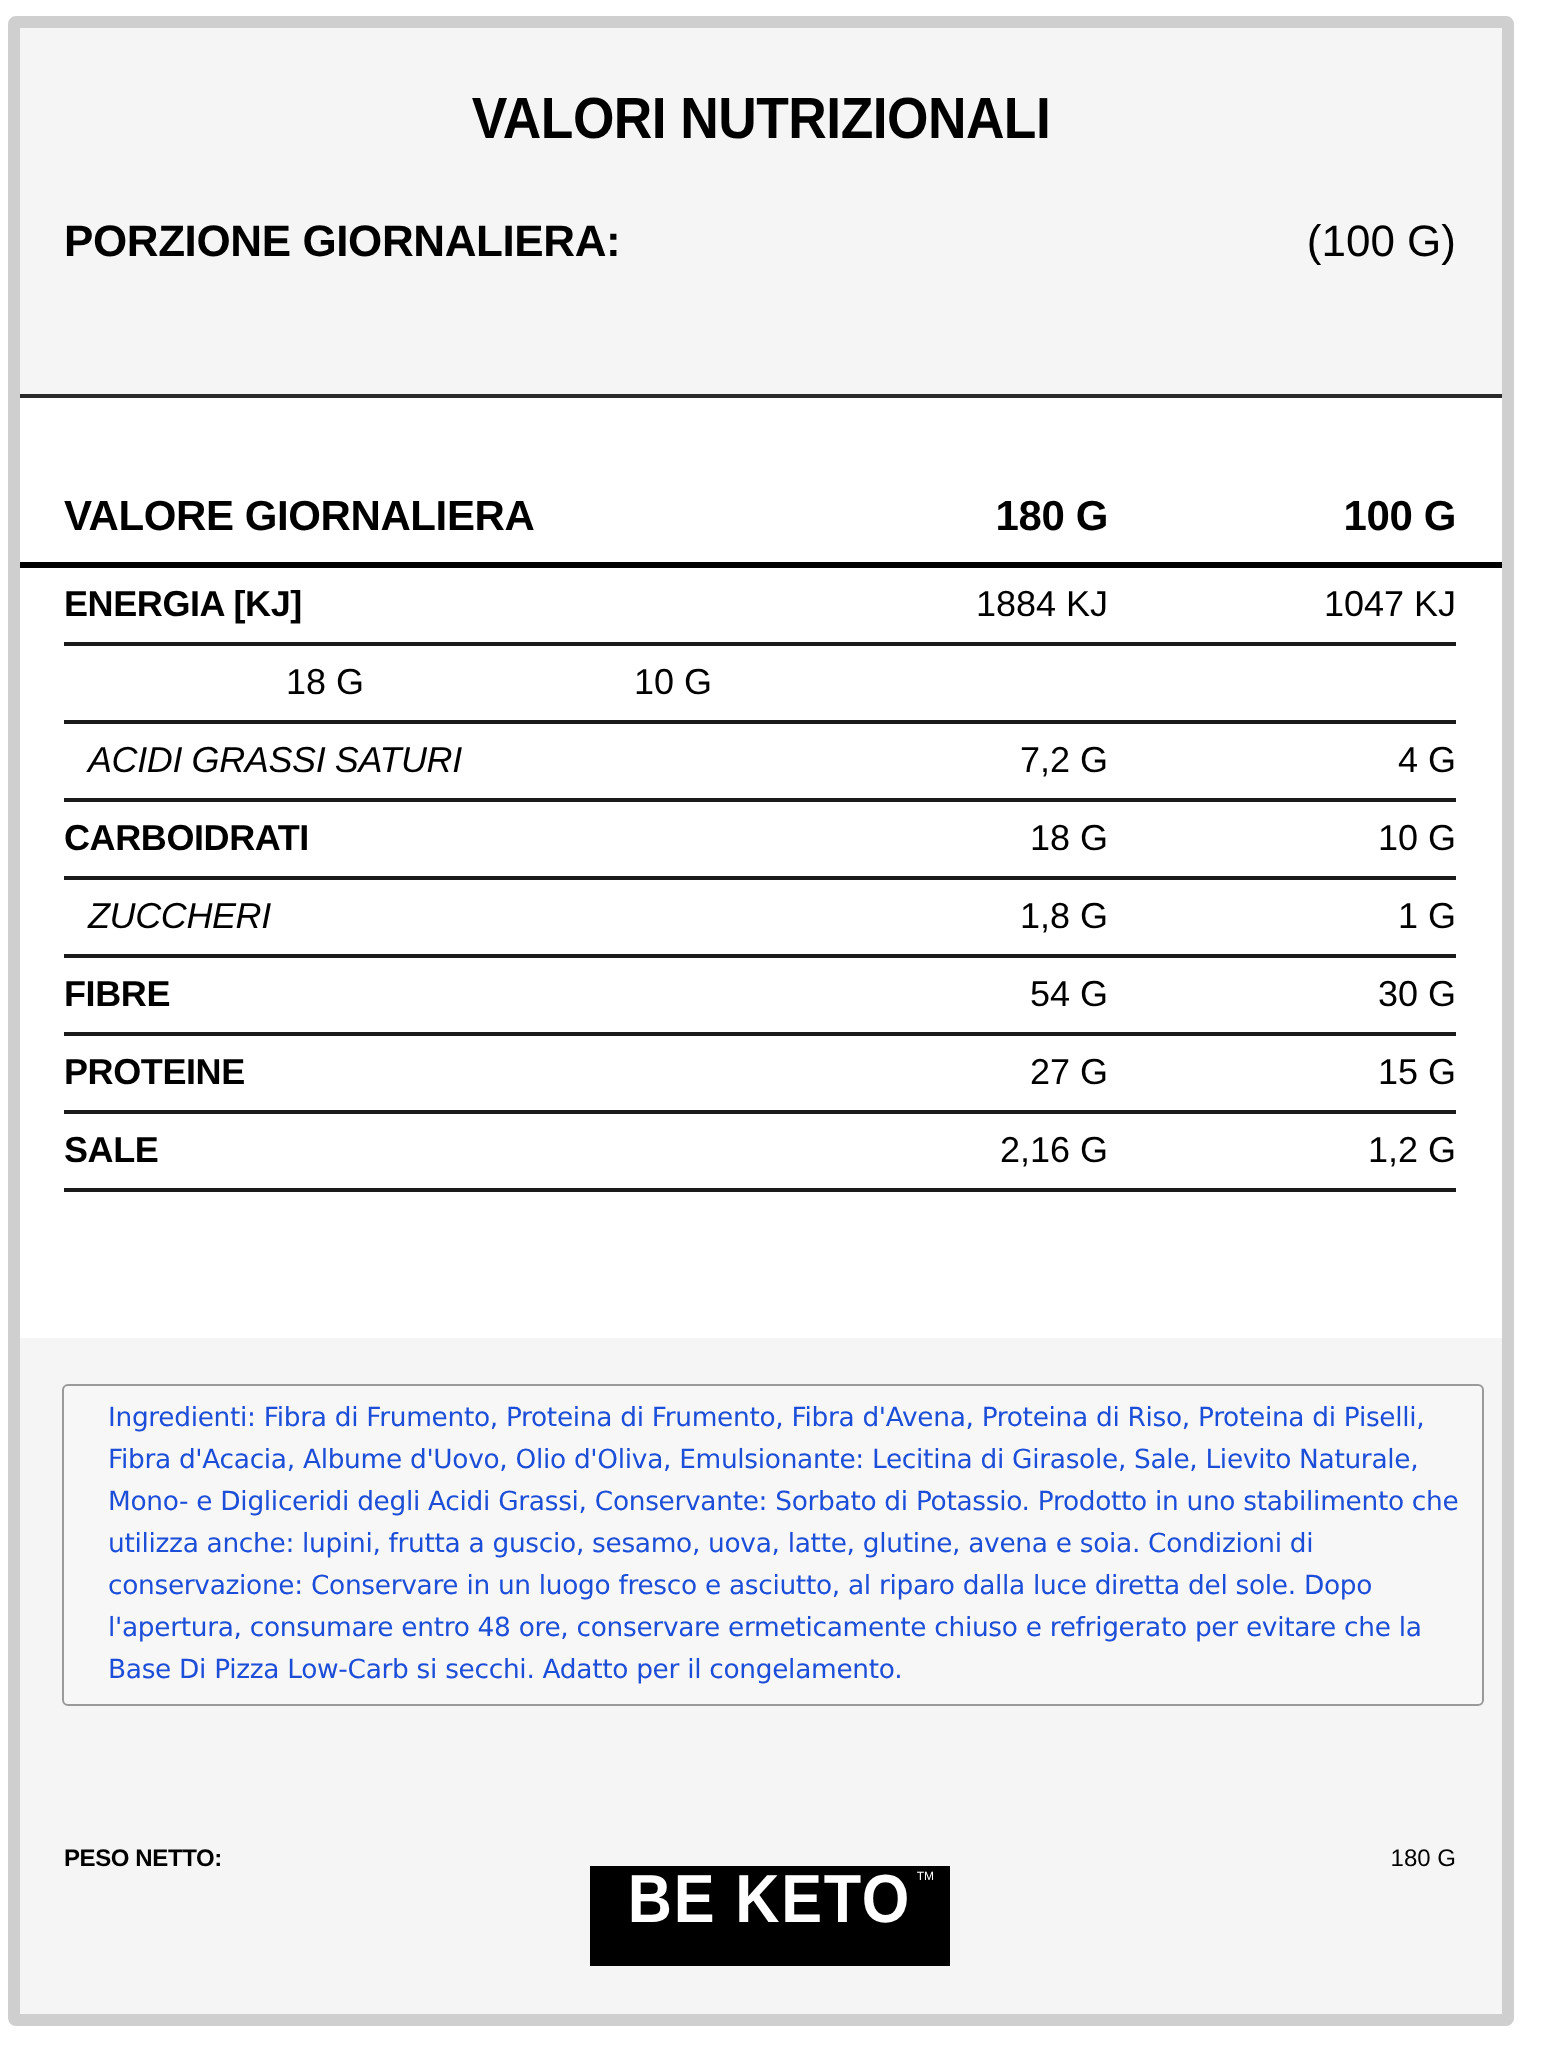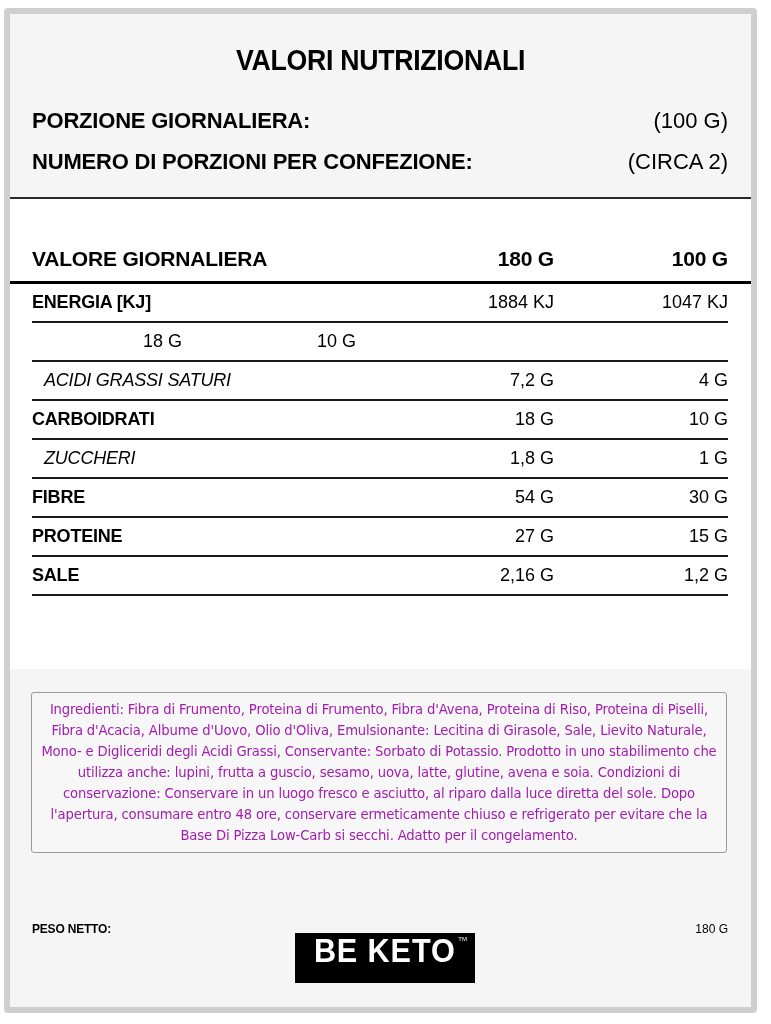--- a/index.html
+++ b/index.html
@@ -123,30 +123,29 @@
       font-style: italic;
       padding-left: 12px;
     }
     .row .col-a, .row .col-b { font-weight: 400; }
     
     .ingredients {
       position: absolute;
       left: 21px;
       top: 678px;
       width: 680px;
-      padding: 6px 7px 6px 7px;
+      padding: 6px 7px 6px 22px;
       border: 1px solid #9a9a9a;
       border-radius: 3px;
       background: #f7f7f7;
       font-family: "DejaVu Sans", sans-serif;
       font-size: 13.2px;
       line-height: 21px;
-      color: #a21caf;
+      color: #1d4ed8;
       letter-spacing: -0.15px;
-      text-align: center;
     }
     .net {
       position: absolute;
       left: 22px;
       top: 870px;
       width: 696px;
       display: flex;
       justify-content: space-between;
       align-items: baseline;
       font-size: 12px;
@@ -185,24 +184,20 @@
 <body>
 
 <div class="frame">
 
   <div class="header">
     <div class="title">VALORI NUTRIZIONALI</div>
 
     <div class="meta-row r1">
       <span class="lbl">PORZIONE GIORNALIERA:</span>
       <span class="val">(100 G)</span>
-    </div>
-    <div class="meta-row r2">
-      <span class="lbl">NUMERO DI PORZIONI PER CONFEZIONE:</span>
-      <span class="val">(CIRCA 2)</span>
     </div>
   </div>
   <div class="header-rule"></div>
 
   <div class="table-section">
     <div class="thead">
       <span class="col-name">VALORE GIORNALIERA</span>
       <span class="col-a">180 G</span>
       <span class="col-b">100 G</span>
     </div>

